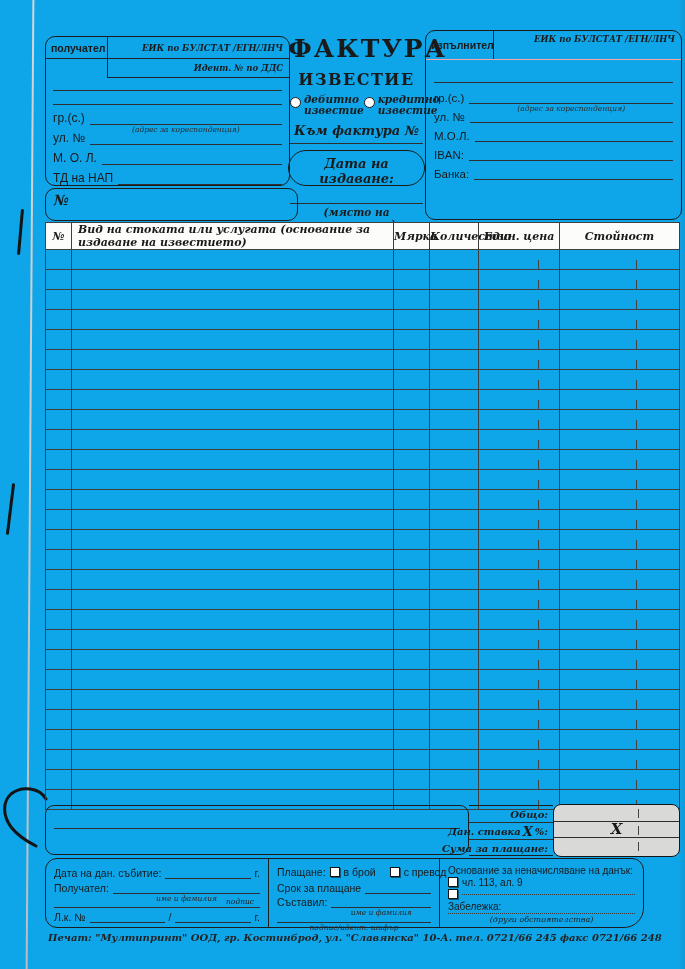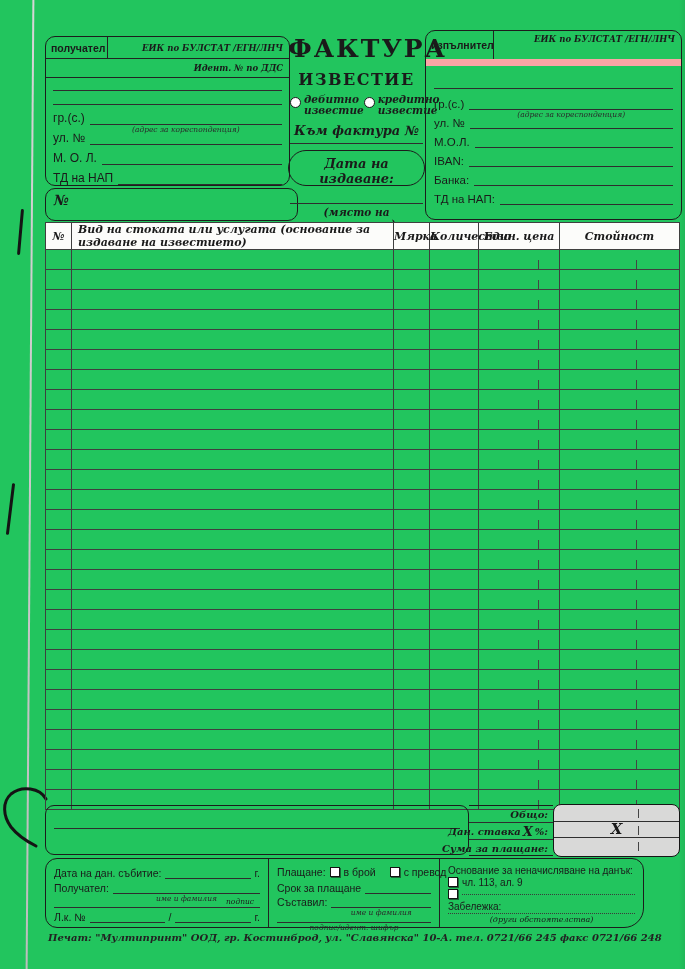--- a/index.html
+++ b/index.html
@@ -1,16 +1,16 @@
 <!DOCTYPE html>
 <html><head>
 <meta charset="utf-8">
 <style>
   html,body{margin:0;padding:0;background:#e9e9e9;}
-  .page{position:relative;width:685px;height:969px;background:#22c55e;overflow:hidden;
+  .page{position:relative;width:685px;height:969px;background:#0ea5e9;overflow:hidden;
         font-family:"Liberation Sans",sans-serif;color:#1a1a1a;}
   
   .page-edge{position:absolute;left:29px;top:0;width:1.5px;height:969px;
              background:linear-gradient(#d6d6d6,#bdbdbd);transform:rotate(.4deg);}
   .right-shade{position:absolute;right:0;top:0;width:6px;height:100%;
              background:linear-gradient(to right,rgba(0,0,0,0),rgba(0,0,0,.07));}
   .ink1{position:absolute;left:19px;top:209px;width:3px;height:46px;background:#141414;
         border-radius:2px;transform:rotate(5deg);}
   .ink2{position:absolute;left:9px;top:483px;width:3px;height:52px;background:#141414;
         border-radius:2px;transform:rotate(7deg);}
@@ -113,21 +113,21 @@
   <div class="ink2"></div>
   <svg class="ink3" width="54" height="70">
     <path d="M46,16 C40,5 22,2 11,11 C2,19 3,33 11,44 C18,53 28,59 36,63" fill="none" stroke="#141414" stroke-width="3" stroke-linecap="round"></path>
   </svg>
 
   <div class="box" style="left:45px;top:36px;width:243px;height:148px;">
     <div class="hdr-row" style="height:21px;border-bottom:1px solid #222;">
       <div class="hdr-left">получател</div>
       <div class="hdr-right">ЕИК по БУЛСТАТ /ЕГН/ЛНЧ</div>
     </div>
-    <div class="hdr-row" style="height:19px;flex-direction:column;">
+    <div class="hdr-row" style="height:19px;">
       <div class="hdr-left"></div>
       <div class="hdr-right" style="border-bottom:1px solid #222;">Идент. № по ДДС</div>
     </div>
     <div class="wline" style="margin:12px 7px 0 7px;"></div>
     <div class="wline" style="margin:13px 7px 0 7px;"></div>
     <div class="rec-fields">
       <div class="frow">
         <span class="lab">гр.(с.)</span>
         <span class="fl">
           <span class="ucap">(адрес за кореспонденция)</span>
@@ -174,21 +174,21 @@
     <div class="to-invoice">Към фактура №</div>
     <div class="tline"></div>
     <div class="date-oval">
       <span>Дата на издаване:</span>
     </div>
     <div class="tline" style="margin-top:17px;"></div>
     <div class="place-cap">(място на изпълнение)</div>
   </div>
 
   <div class="box" style="left:425px;top:30px;width:255px;height:188px;">
-    <div class="hdr-row" style="height:28px;border-bottom:7px solid #fca5a5;">
+    <div class="hdr-row" style="height:28px;border-bottom:1px solid #fca5a5;">
       <div class="hdr-left" style="width:62px;">изпълнител</div>
       <div class="hdr-right" style="align-items:flex-start;padding-top:3px;">ЕИК по БУЛСТАТ /ЕГН/ЛНЧ</div>
     </div>
     <div class="wline" style="margin:22px 8px 0 8px;"></div>
     <div class="exe-fields">
       <div class="frow" style="height:21px;">
         <span class="lab">гр.(с.)</span>
         <span class="fl">
           <span class="ucap">(адрес за кореспонденция)</span>
         </span>
@@ -200,24 +200,20 @@
       <div class="frow">
         <span class="lab">М.О.Л.</span>
         <span class="fl"></span>
       </div>
       <div class="frow">
         <span class="lab">IBAN:</span>
         <span class="fl"></span>
       </div>
       <div class="frow">
         <span class="lab">Банка:</span>
-        <span class="fl"></span>
-      </div>
-      <div class="frow">
-        <span class="lab">ТД на НАП:</span>
         <span class="fl"></span>
       </div>
     </div>
   </div>
 
   <table id="items-table">
     <thead>
         <tr id="items-head">
           <th class="c0">№</th>
           <th class="c1">Вид на стоката или услугата (основание за издаване на известието)</th>

